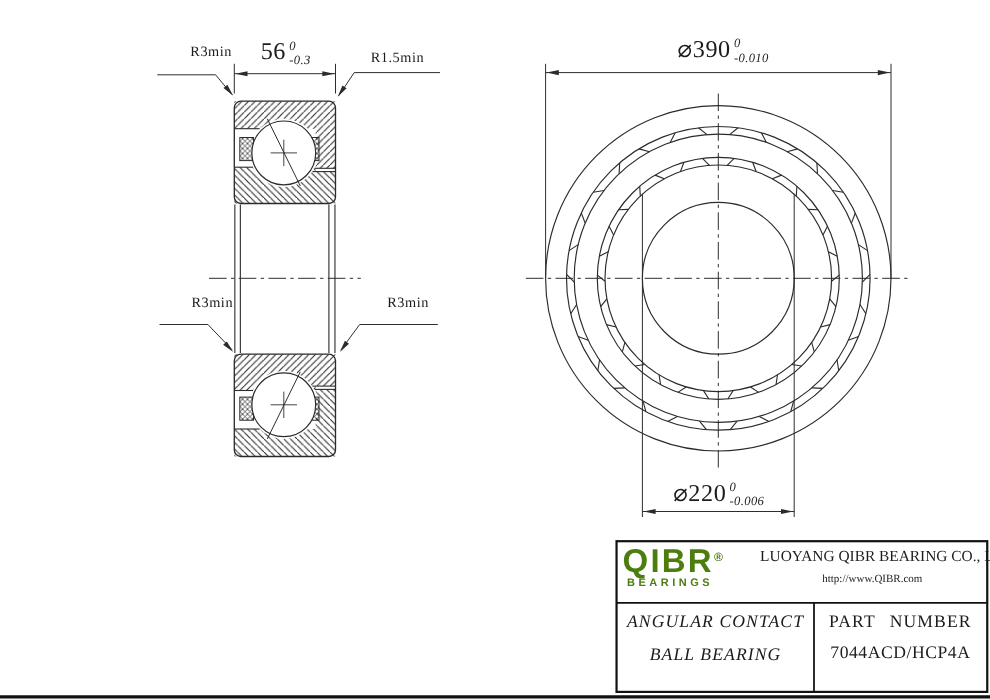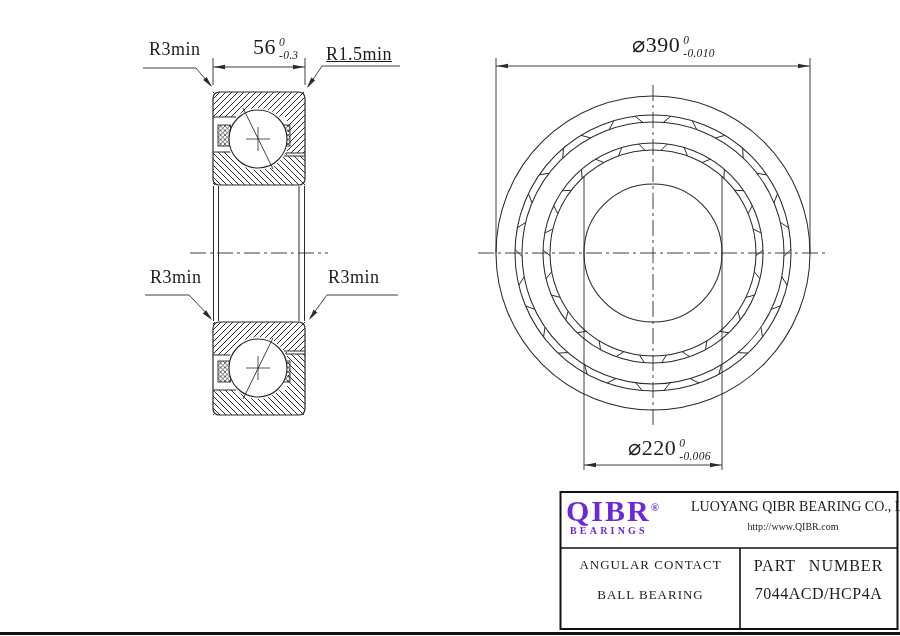--- a/index.html
+++ b/index.html
@@ -1,32 +1,32 @@
 <!DOCTYPE html>
 <html><head>
 <meta charset="utf-8">
 <style>
   html,body{margin:0;padding:0;background:#e8e8e8;}
   #stage{
     position:relative;width:900px;height:636px;background:#ffffff;
     font-family:"Liberation Serif","DejaVu Serif",serif;color:#1c1c1c;overflow:hidden;
   }
   #drawing{position:absolute;left:0;top:0;}
-  .dim-label{position:absolute;font-size:18px;line-height:1;white-space:nowrap;letter-spacing:.5px;}
-  .dim-stack{position:absolute;display:flex;align-items:flex-start;line-height:1;white-space:nowrap;margin-left:16px;}
+  .dim-label{position:absolute;font-size:13px;line-height:1;white-space:nowrap;letter-spacing:.5px;margin-left:24px;}
+  .dim-stack{position:absolute;display:flex;align-items:flex-start;line-height:1;white-space:nowrap;}
   .dim-main{font-size:22px;line-height:1;letter-spacing:.5px;}
   .tol{display:flex;flex-direction:column;font-size:11.5px;line-height:1.1;margin-left:3px;margin-top:0px;letter-spacing:.3px;}
   .tb-text{position:absolute;text-align:center;line-height:1;white-space:nowrap;}
   .company{font-size:14px;width:204px;}
   .website{font-size:10px;width:204px;}
-  .product{font-size:13px;width:179px;letter-spacing:1px;}
+  .product{font-size:16px;width:179px;letter-spacing:1px;font-style:italic;}
   .part-label{font-size:16px;width:157px;word-spacing:8px;letter-spacing:1px;}
   .part-number{font-size:16px;width:157px;letter-spacing:.5px;}
   .logo-wrap{position:absolute;left:566px;top:496px;line-height:1;
-    font-family:Liberation Serif, serif;color:#6d28d9;}
+    font-family:Liberation Sans, sans-serif;color:#4d7c0f;}
   .logo-main{font-size:30px;font-weight:900;letter-spacing:2px;line-height:1;}
   .logo-reg{font-size:11px;font-weight:700;vertical-align:10px;letter-spacing:0;}
   .logo-sub{font-size:10px;font-weight:700;letter-spacing:3.2px;margin-top:0;margin-left:4px;line-height:1;}
 </style>
 </head>
 <body>
 
 <div id="stage">
 
   <svg id="drawing" width="900" height="636" viewBox="0 0 900 636">
@@ -178,21 +178,21 @@
   <div class="dim-label" style="left:149px;top:40px;">R3min</div>
 
   <div class="dim-stack" style="left:237px;top:36px;">
     <span class="dim-main">56</span>
     <span class="tol">
       <i>0</i>
       <i>-0.3</i>
     </span>
   </div>
 
-  <div class="dim-label" style="left:326px;top:45px;text-decoration:underline;">R1.5min</div>
+  <div class="dim-label" style="left:313px;top:45px;">R1.5min</div>
 
   <div class="dim-label" style="left:150px;top:268px;">R3min</div>
 
   <div class="dim-label" style="left:328px;top:268px;">R3min</div>
 
   <div class="dim-stack" style="left:616px;top:34px;">
     <span class="dim-main">⌀</span>
       <span class="dim-main">390</span>
     <span class="tol">
       <i>0</i>

